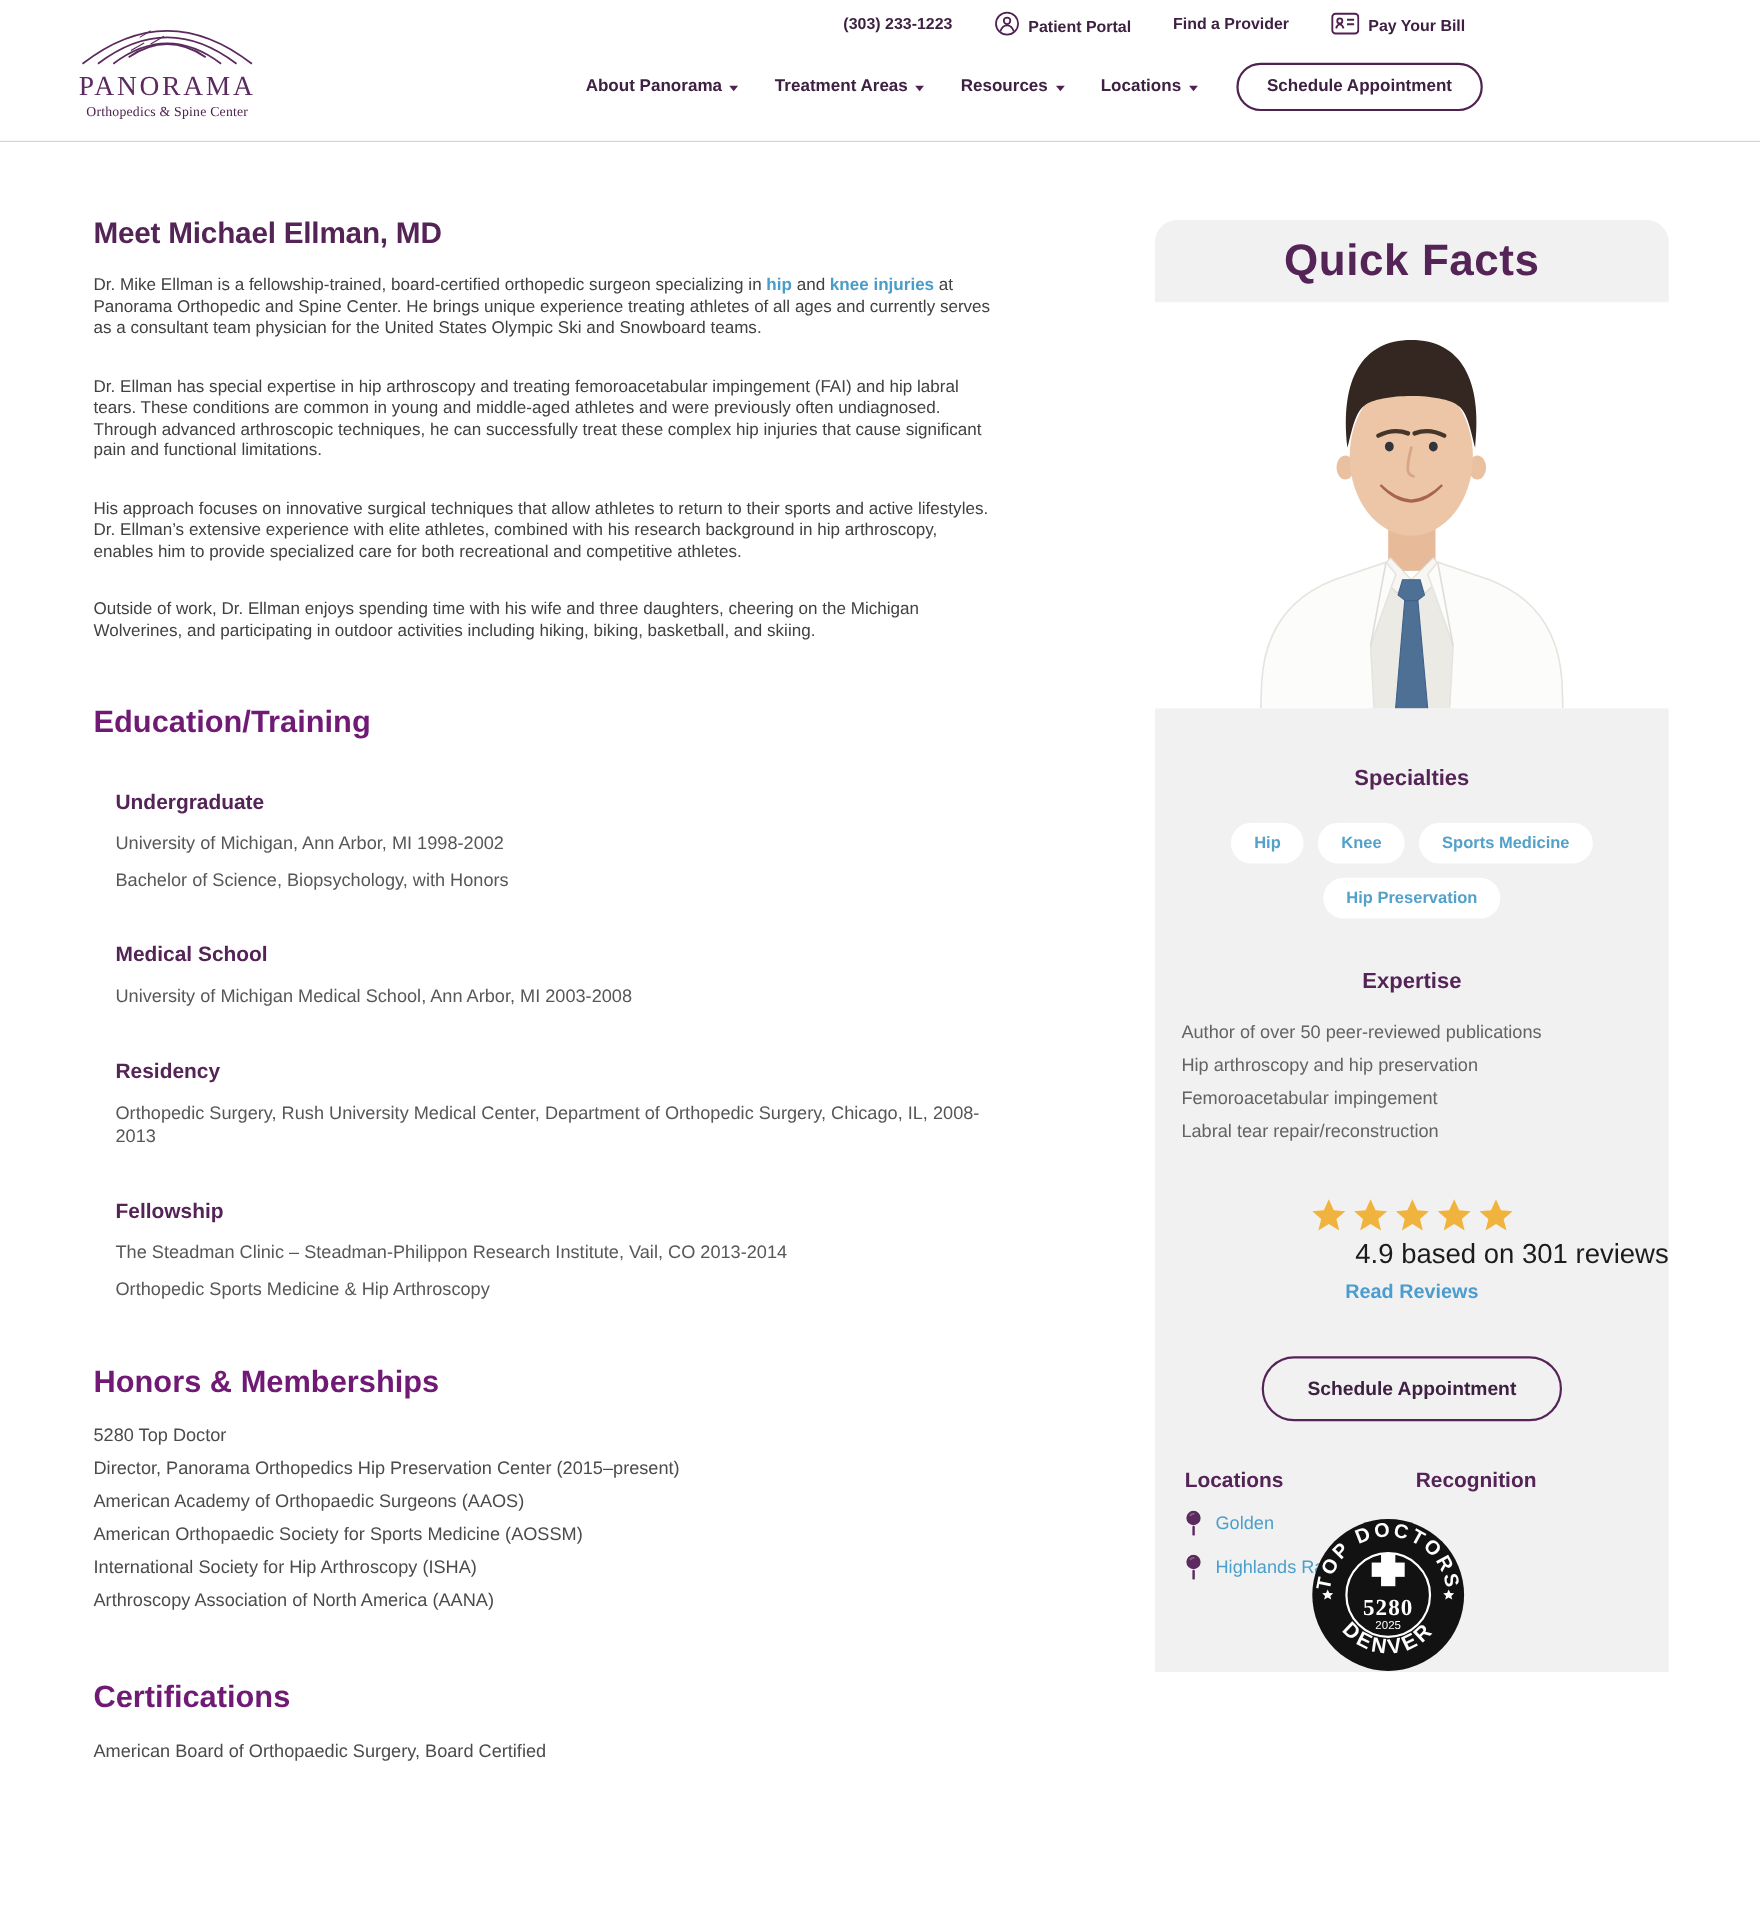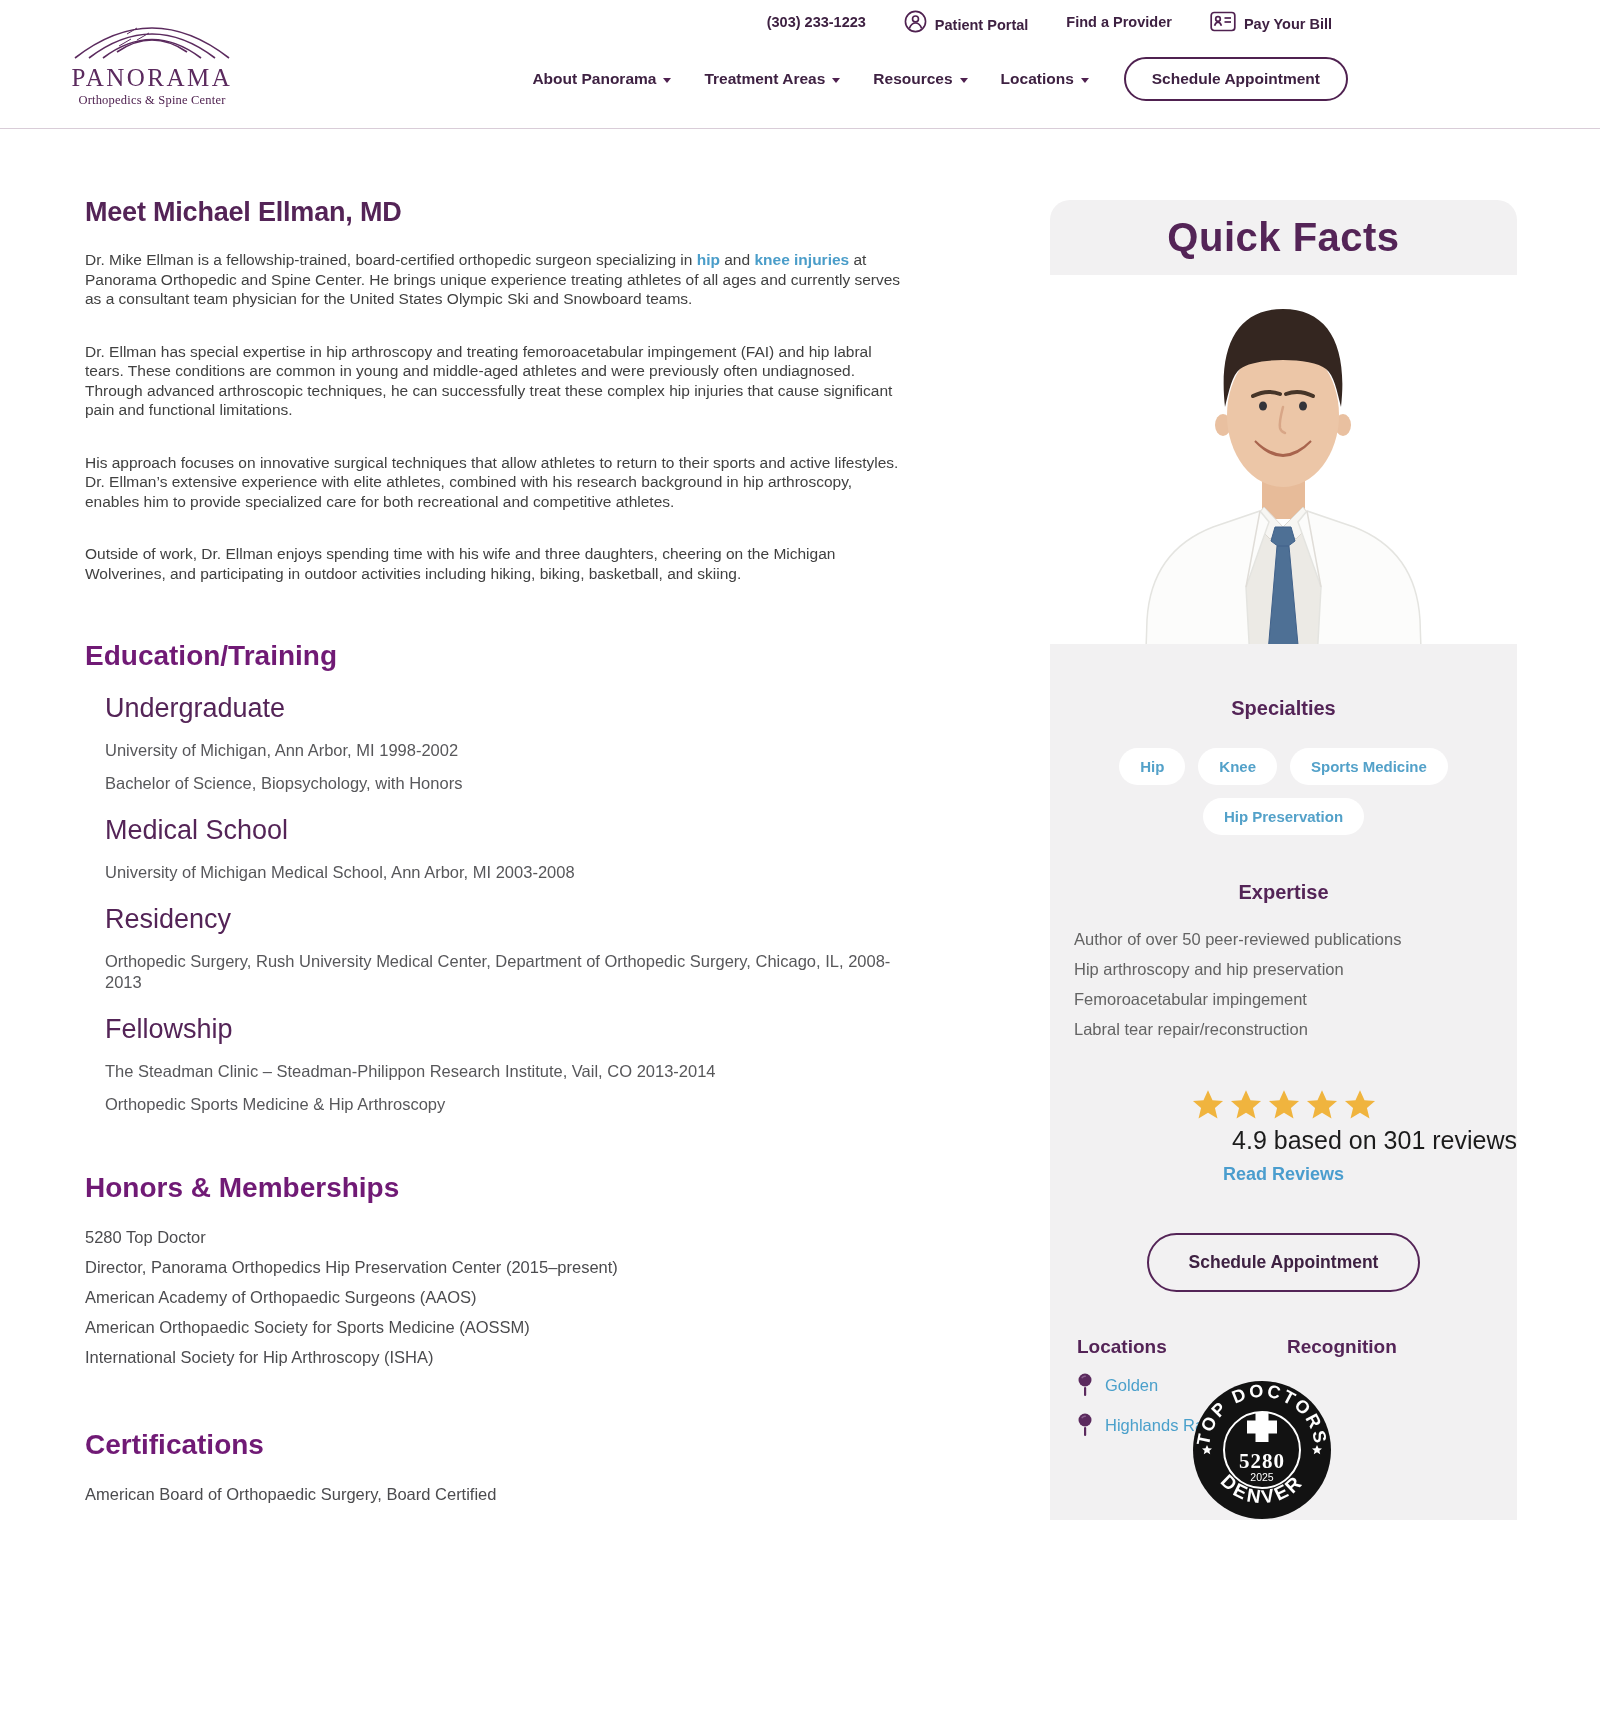--- a/index.html
+++ b/index.html
@@ -25,21 +25,21 @@
 
   
   main { position:absolute; left:85px; top:197px; width:822px; }
   h1 { font-size:27px; font-weight:800; color:#542457; letter-spacing:-0.2px; }
   .intro p, .bio-p { font-size:15.5px; line-height:19.5px; color:#414141; margin:0 0 33px 0; }
   .intro { margin-top:22px; }
   .txtlink { color:#4a9dc9; font-weight:700; text-decoration:none; cursor:pointer; }
 
   h2.section { font-size:28px; font-weight:800; color:#701a75; margin-top:57px; margin-bottom:6px; }
   .edu-block { margin-left:20px; }
-  .edu-block h3 { font-size:27px; font-weight:400; color:#542457; margin-top:21px; margin-bottom:16px; }
+  .edu-block h3 { font-size:19px; font-weight:700; color:#542457; margin-top:47px; margin-bottom:16px; }
   .edu-line { font-size:16.5px; color:#57575a; line-height:21px; margin-bottom:12px; }
 
   .honor-item { font-size:16.5px; color:#4b4b4e; line-height:30px; }
   .honors-list { margin-top:18px; }
   .cert-list { margin-top:18px; }
 
   
   aside { position:absolute; left:1050px; top:200px; width:467px; height:1320px; display:flex; flex-direction:column; }
   .qf-head { height:100px; background:#f2f1f2; border-radius:20px 20px 0 0; display:flex; align-items:center; justify-content:center; }
   .qf-head h2 { font-size:40px; font-weight:800; color:#542457; letter-spacing:0.5px; }
@@ -175,20 +175,21 @@
       <p class="edu-line">Orthopedic Sports Medicine &amp; Hip Arthroscopy</p>
     </div>
 
     <h2 class="section">Honors &amp; Memberships</h2>
     <div class="honors-list">
       <p class="honor-item">5280 Top Doctor</p>
       <p class="honor-item">Director, Panorama Orthopedics Hip Preservation Center (2015–present)</p>
       <p class="honor-item">American Academy of Orthopaedic Surgeons (AAOS)</p>
       <p class="honor-item">American Orthopaedic Society for Sports Medicine (AOSSM)</p>
       <p class="honor-item">International Society for Hip Arthroscopy (ISHA)</p>
+      <p class="honor-item">Arthroscopy Association of North America (AANA)</p>
     </div>
 
     <h2 class="section">Certifications</h2>
     <div class="cert-list">
       <p class="honor-item">American Board of Orthopaedic Surgery, Board Certified</p>
     </div>
   </main>
 
   <aside>
     <div class="qf-head">

